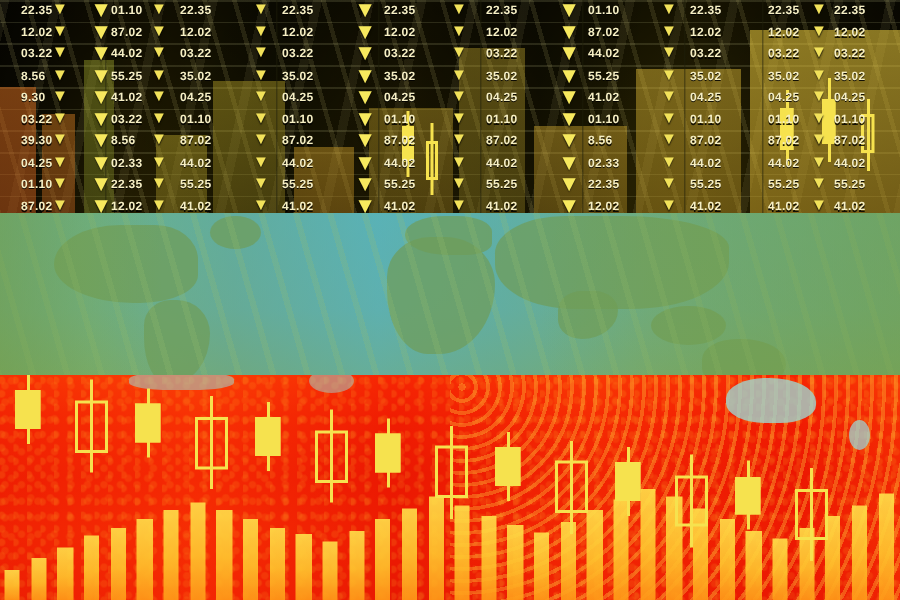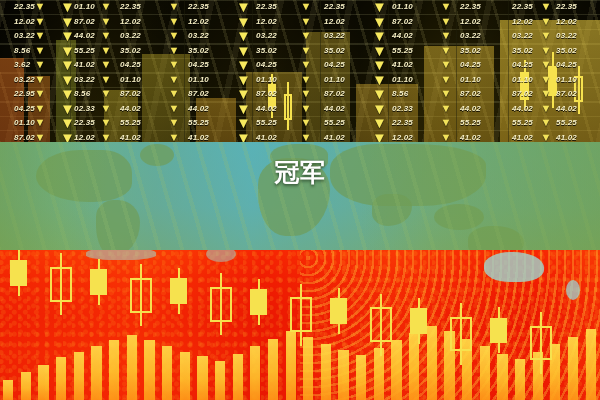--- a/index.html
+++ b/index.html
@@ -10,21 +10,20 @@
   }
 
   
   .band-top{
     position:absolute;left:0;top:0;width:600px;height:150px;overflow:hidden;
     background:
       linear-gradient(100deg,rgba(0,0,0,.55) 0%,rgba(0,0,0,0) 22%,rgba(0,0,0,.35) 48%,rgba(0,0,0,0) 70%,rgba(0,0,0,.45) 100%),
       linear-gradient(180deg,#2b2a0d 0%,#3c3a10 30%,#4d4a12 60%,#5d5713 100%),
       linear-gradient(90deg,#3a3410 0%,#6d5f16 14%,#3e3a12 30%,#7a6b18 46%,#45400f 60%,#8a7a1c 78%,#4a4411 100%);
     background-blend-mode:normal,multiply,overlay;
-    font-style:italic;
   }
   
   .streaks{
     position:absolute;inset:0;
     background:repeating-linear-gradient(74deg,
       rgba(210,200,120,.13) 0px,rgba(210,200,120,.13) 3px,
       rgba(0,0,0,0) 3px,rgba(0,0,0,0) 19px);
   }
   .streaks2{
     position:absolute;inset:0;
@@ -182,23 +181,23 @@
     <div class="vsep" style="left:388px;"></div>
     <div class="vsep" style="left:456px;"></div>
     <div class="vsep" style="left:508px;"></div>
 
     <div id="numcols">
         <div class="numcol" style="left: 14px;">
           <div class="n">22.35</div>
           <div class="n">12.02</div>
           <div class="n">03.22</div>
           <div class="n">8.56</div>
-          <div class="n">3.62</div>
-          <div class="n">03.22</div>
-          <div class="n">22.95</div>
+          <div class="n">9.30</div>
+          <div class="n">03.22</div>
+          <div class="n">39.30</div>
           <div class="n">04.25</div>
           <div class="n">01.10</div>
           <div class="n">87.02</div>
           <div class="n">44.02</div>
         </div>
         <div class="numcol" style="left: 74px;">
           <div class="n">01.10</div>
           <div class="n">87.02</div>
           <div class="n">44.02</div>
           <div class="n">55.25</div>
@@ -553,16 +552,15 @@
           <div class="body" style="top: 22%; height: 56%;"></div>
         </div>
         <div class="cs hollow" style="left: 530px; top: 62.08px; width: 22px; height: 62px;">
           <div class="wick" style="top: 0px; height: 100%;"></div>
           <div class="body" style="top: 22%; height: 56%;"></div>
         </div>
       </div>
   </div>
 
   <div class="title-wrap">
-    <div class="title-line l2">冠军</div>
   </div>
 
 </div>
 
 </body></html>

